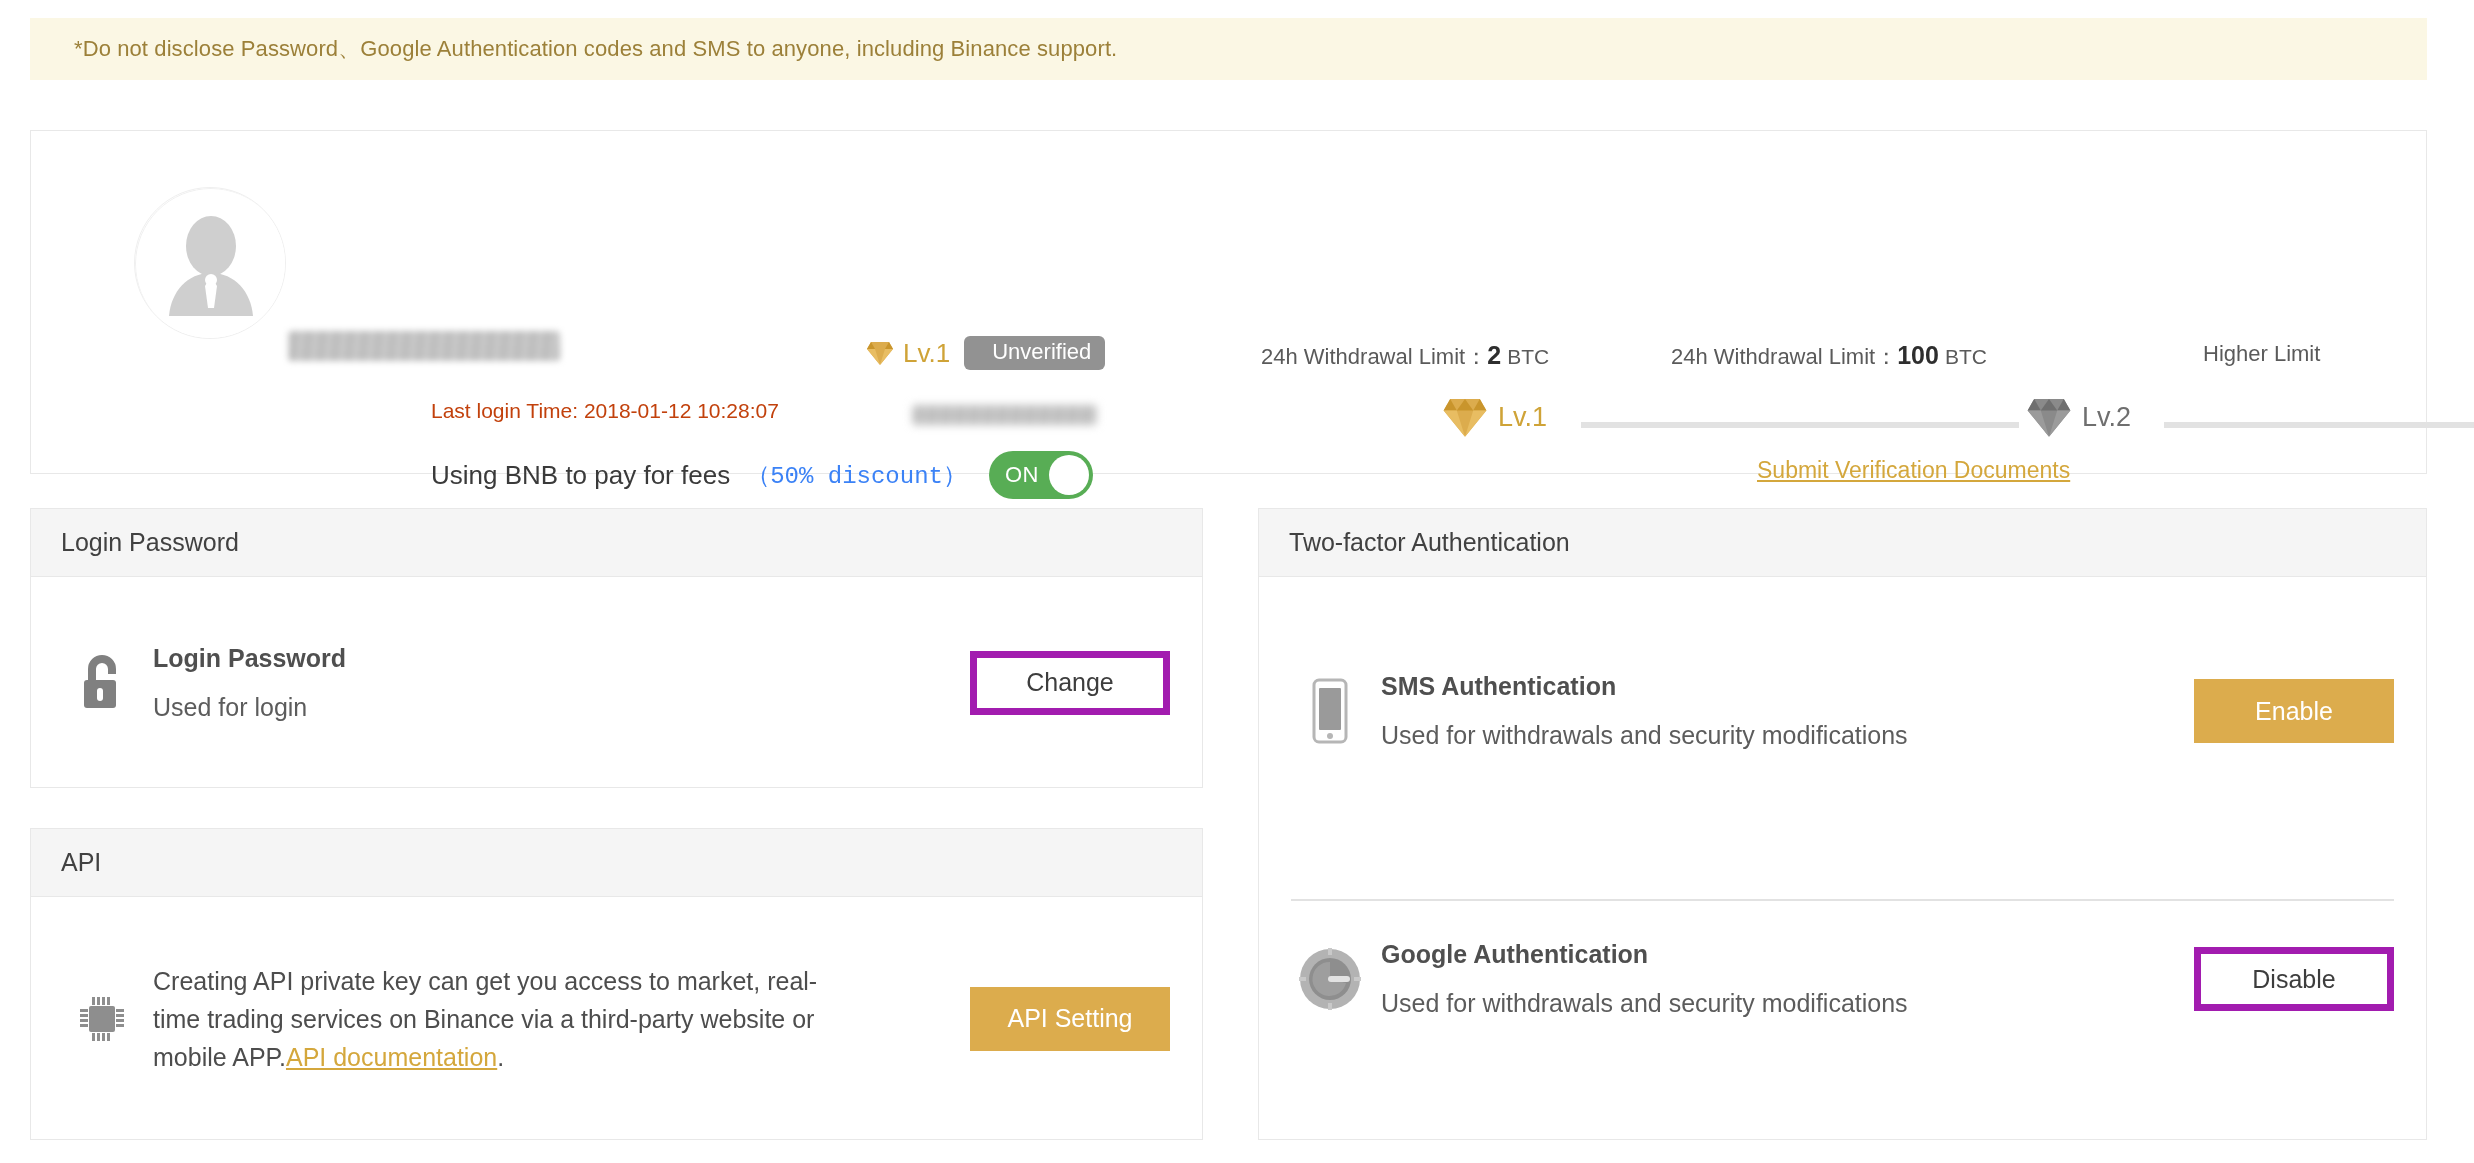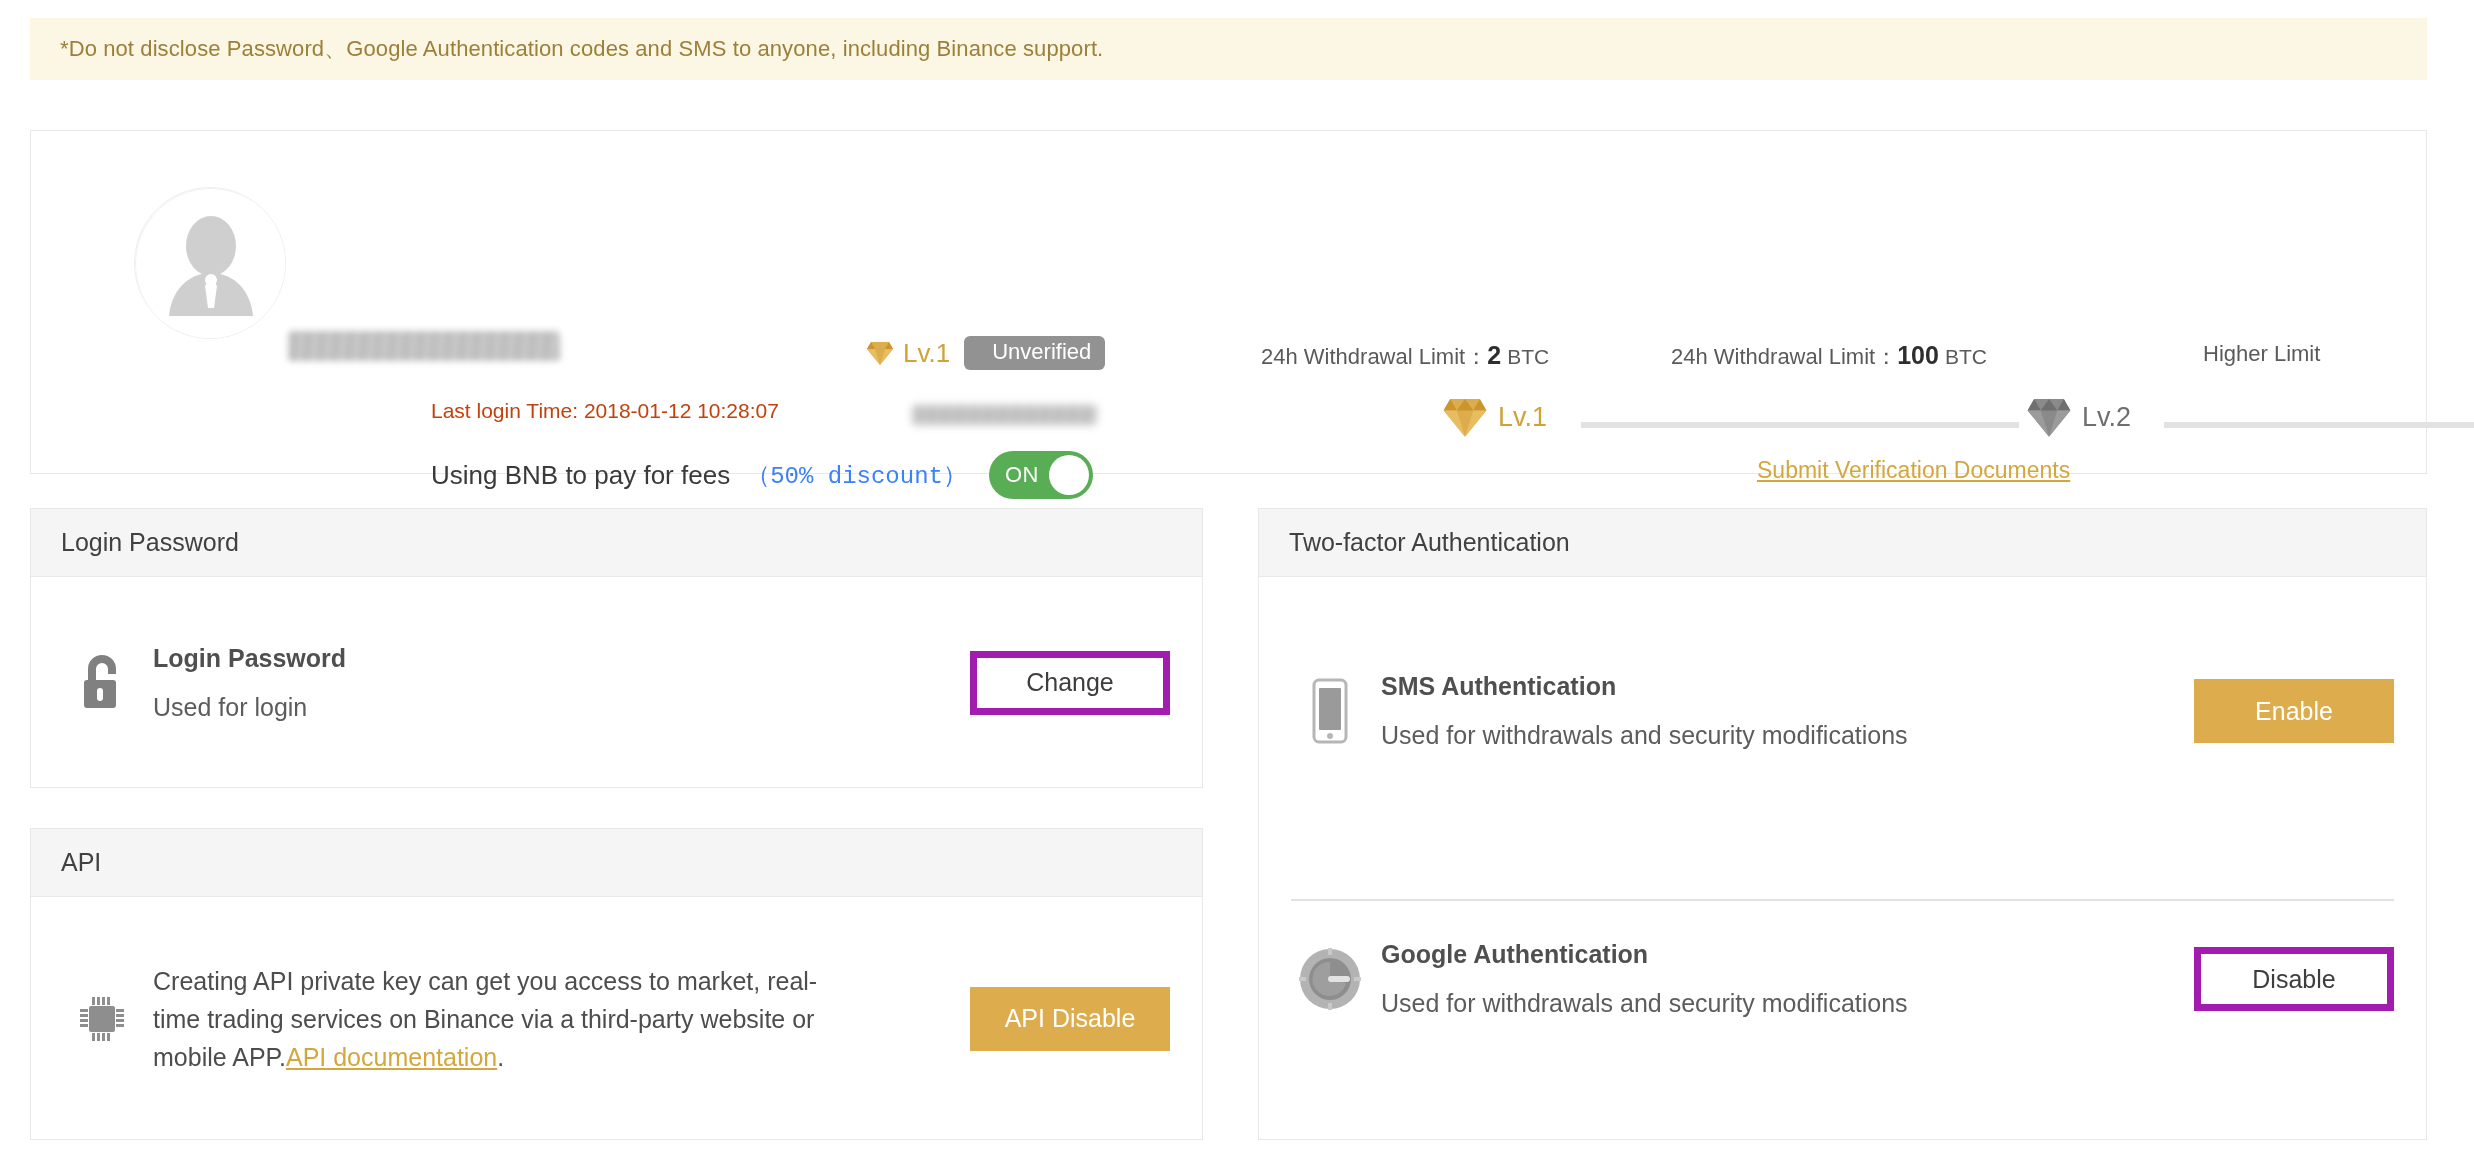--- a/index.html
+++ b/index.html
@@ -14,21 +14,21 @@
 
   
   .warning-banner {
     position: absolute;
     left: 30px; top: 18px;
     width: 2397px; height: 62px;
     background: #fbf7e4;
     display: flex; align-items: center;
   }
   .warning-text {
-    padding-left: 30px;
+    padding-left: 44px;
     font-size: 22px;
     color: #9c8039;
     letter-spacing: 0.1px;
     white-space: nowrap;
   }
 
   
   .profile-card {
     position: absolute;
     left: 30px; top: 130px;
@@ -354,21 +354,21 @@
               <rect x="41" y="17" width="8" height="3"></rect>
                 <rect x="41" y="22" width="8" height="3"></rect>
               <rect x="41" y="27" width="8" height="3"></rect>
                 <rect x="41" y="32" width="8" height="3"></rect>
             </g>
           </svg>
         </div>
         <div class="item-texts">
           <div class="api-desc"><span>Creating API private key can get you access to market, real-time trading services on Binance via a third-party website or mobile APP.</span><a class="api-link">API documentation</a><span>.</span></div>
         </div>
-        <div class="btn btn-gold">API Disable</div>
+        <div class="btn btn-gold">API Setting</div>
       </div>
     </div>
   </div>
 
   <div class="panel panel-2fa">
     <div class="panel-header">Two-factor Authentication</div>
     <div class="panel-body">
 
       <div class="item-row row-sms">
         <div class="item-icon">

